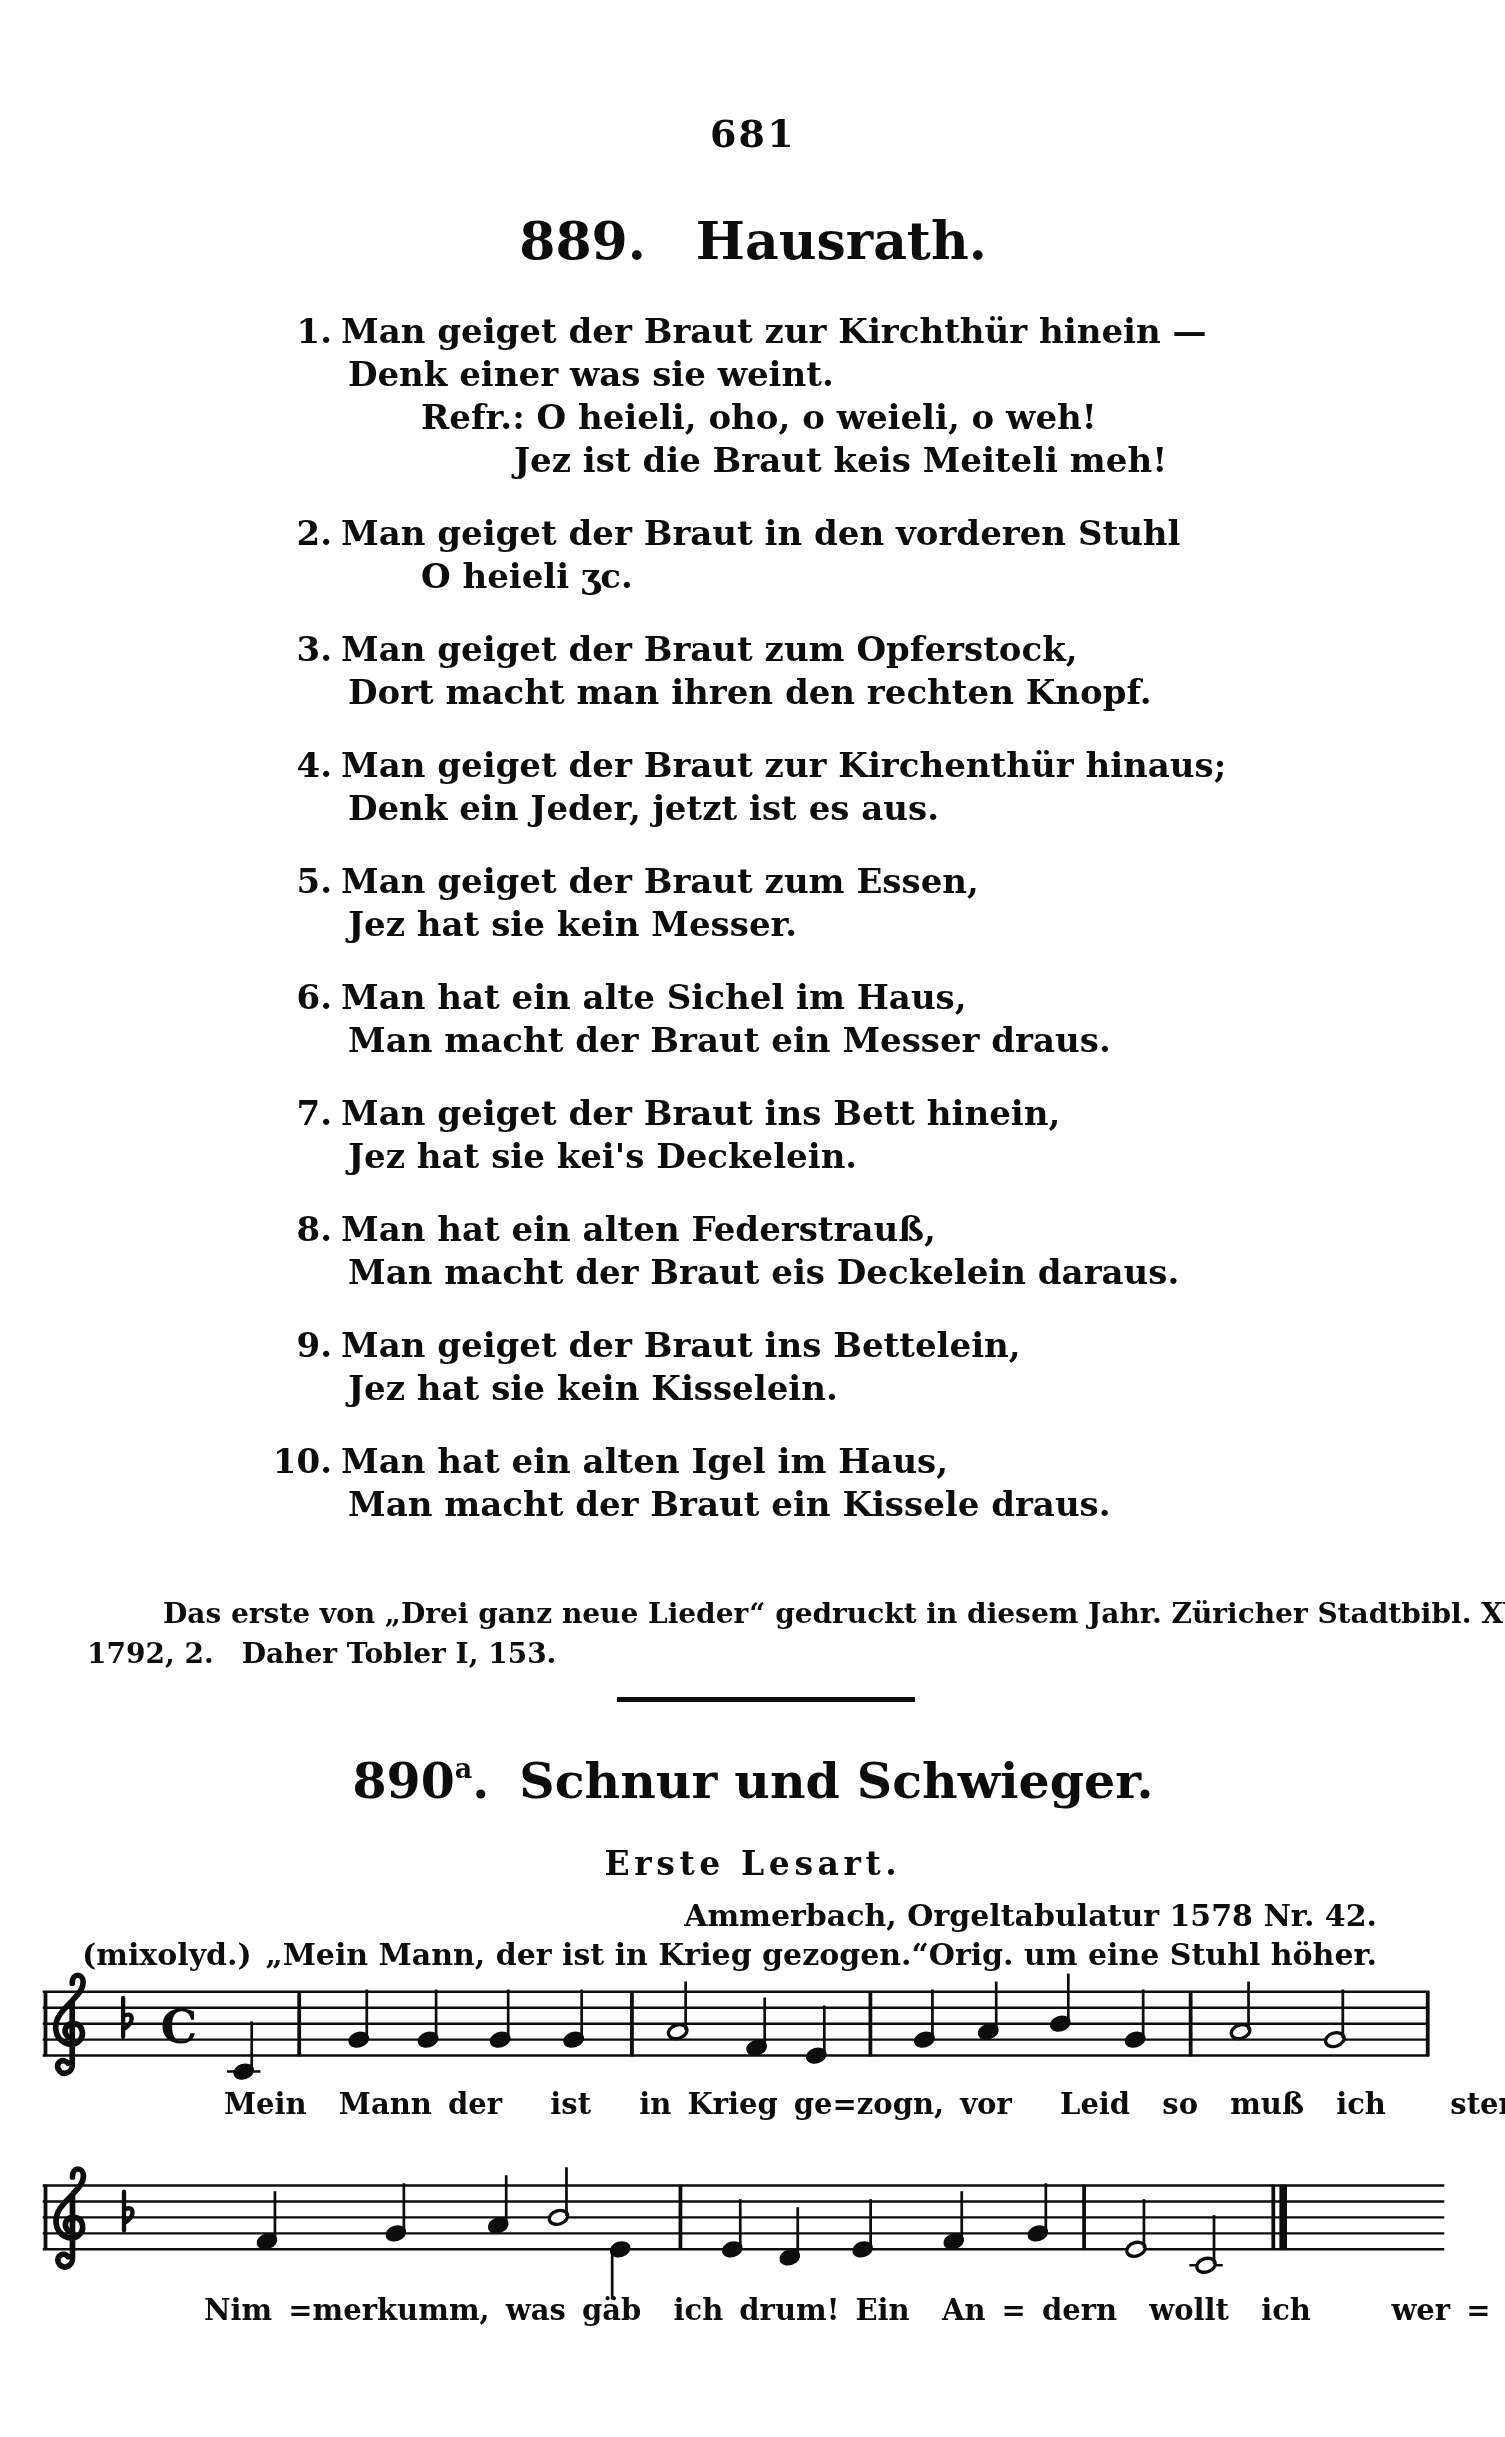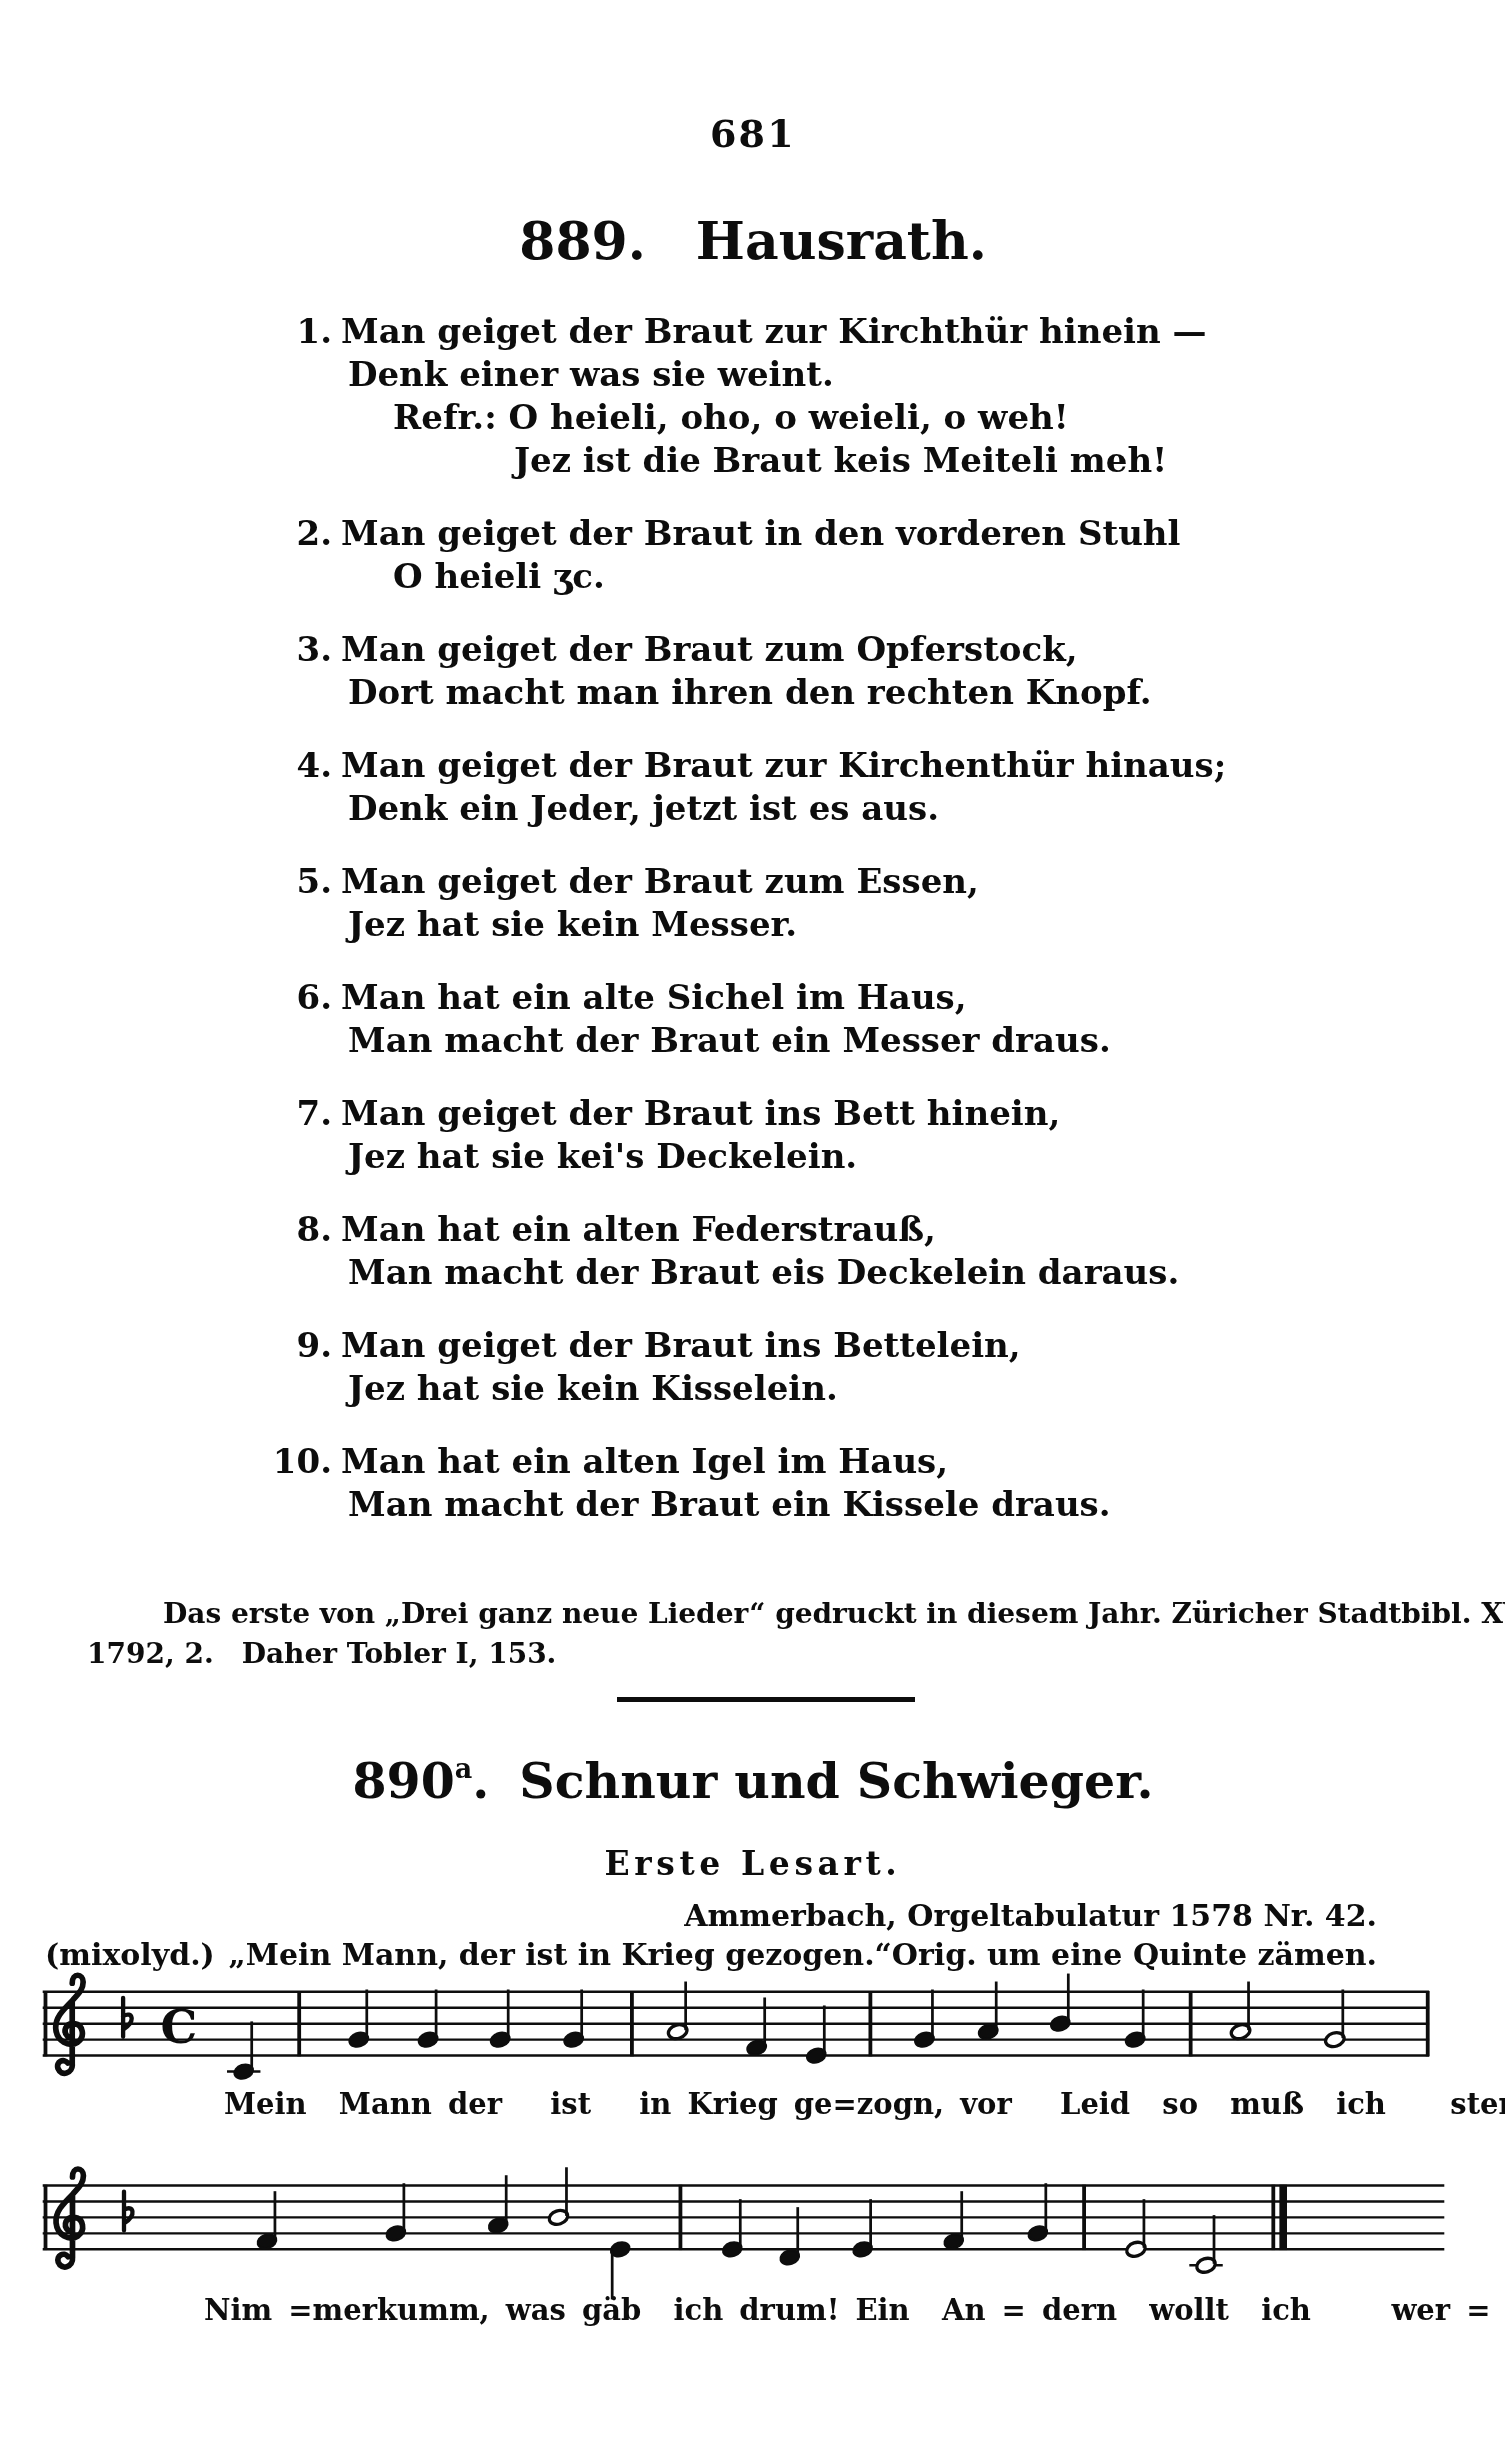--- a/index.html
+++ b/index.html
@@ -9,21 +9,21 @@
            font-size:38px;font-weight:700;letter-spacing:2.3px;}
   .title1{position:absolute;top:210px;left:0;width:100%;text-align:center;
           font-size:52px;font-weight:700;}
   .title1 .tsp{margin-left:50px;}
   .verses{position:absolute;top:310px;left:0;width:100%;}
   .verse{margin:0 0 30px 0;}
   .vline{position:relative;font-size:34px;line-height:43px;font-weight:700;
          padding-left:341px;white-space:nowrap;}
   .vline .vnum{position:absolute;left:0;top:0;width:332px;text-align:right;}
   .vline.ind1{padding-left:348px;}
-  .vline.ind2{padding-left:393px;}
+  .vline.ind2{padding-left:393px;margin-left:28px;}
   .vline.ind3{padding-left:514px;}
   .footnote{position:absolute;top:1594px;left:87px;width:1343px;
             font-size:28px;line-height:40px;font-weight:700;}
   .fn1{text-indent:76px;white-space:nowrap;}
   .fn2{white-space:nowrap;}
   .rule{position:absolute;top:1697px;left:617px;width:298px;height:4.6px;background:#0d0d0d;}
   .title2{position:absolute;top:1752px;left:0;width:100%;text-align:center;
           font-size:49px;font-weight:700;}
   .title2 sup{font-size:27px;position:relative;top:-3px;}
   .title2 .tsp{margin-left:30px;}
@@ -100,21 +100,21 @@
   <div class="rule"></div>
 
   <div class="title2"><span>890</span><sup>a</sup><span>.</span><span class="tsp">Schnur und Schwieger.</span></div>
 
   <div class="lesart">Erste Lesart.</div>
 
   <div class="source">Ammerbach, Orgeltabulatur 1578 Nr. 42.</div>
 
   <div class="annorow">
     <span class="anno-left"><span class="mode">(mixolyd.)</span><span>„Mein Mann, der ist in Krieg gezogen.“</span></span>
-    <span>Orig. um eine Quinte zämen.</span>
+    <span>Orig. um eine Stuhl höher.</span>
   </div>
 
   <svg id="score-svg" viewBox="0 0 1980 620">
       <g>
         <line x1="55" y1="80" x2="1880" y2="80" stroke="#0d0d0d" stroke-width="3.2"></line>
         <line x1="55" y1="101" x2="1880" y2="101" stroke="#0d0d0d" stroke-width="3.2"></line>
         <line x1="55" y1="122" x2="1880" y2="122" stroke="#0d0d0d" stroke-width="3.2"></line>
         <line x1="55" y1="143" x2="1880" y2="143" stroke="#0d0d0d" stroke-width="3.2"></line>
         <line x1="55" y1="164" x2="1880" y2="164" stroke="#0d0d0d" stroke-width="3.2"></line>
         <line x1="58.65" y1="79" x2="58.65" y2="165" stroke="#0d0d0d" stroke-width="5"></line>

